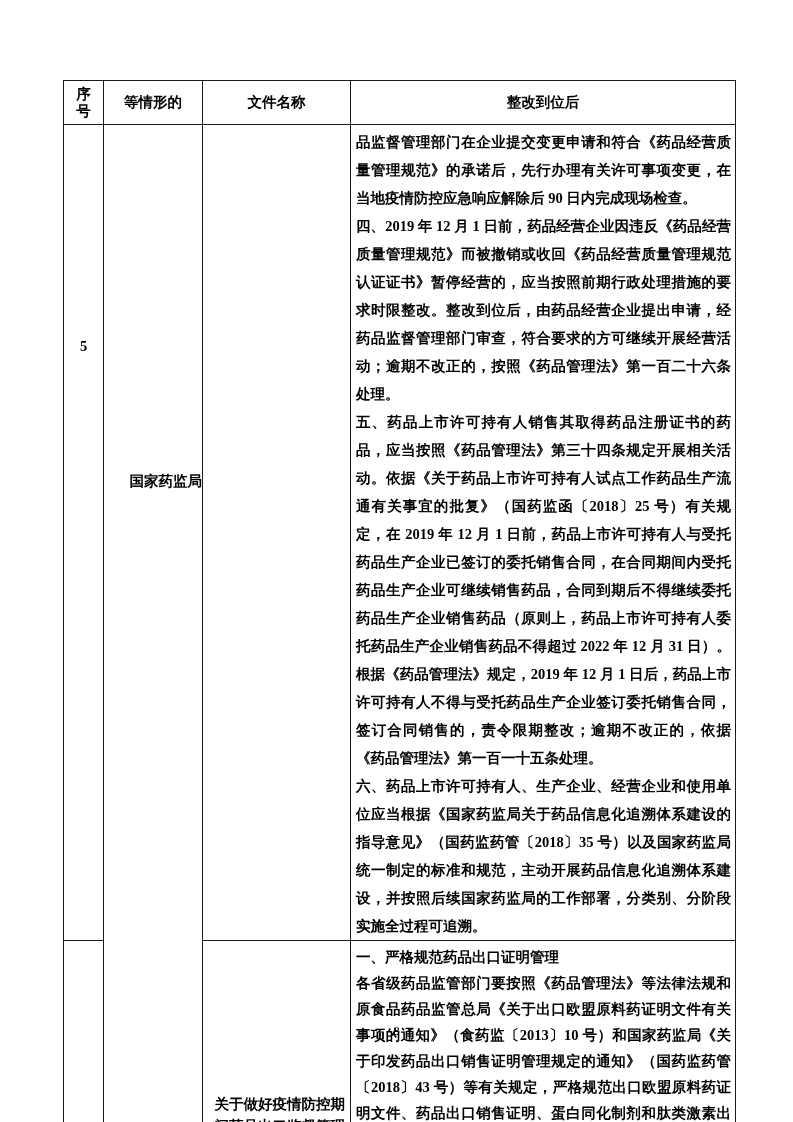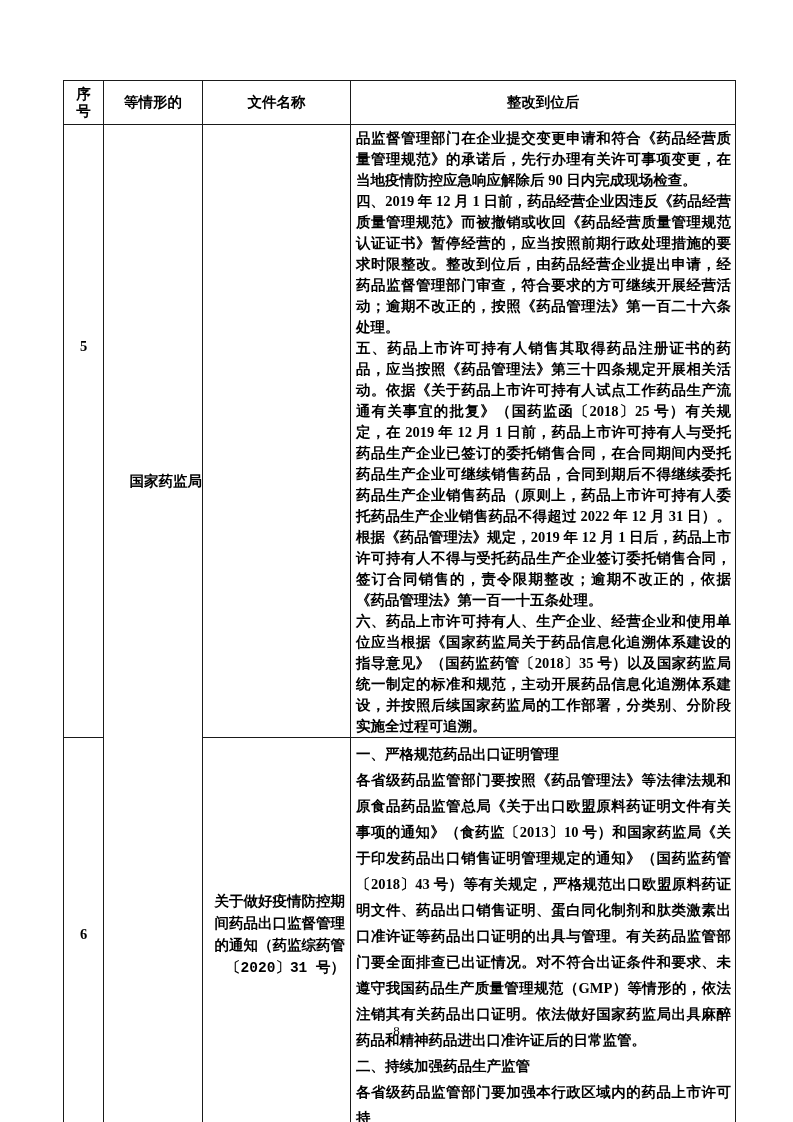--- a/index.html
+++ b/index.html
@@ -64,21 +64,21 @@
     font-family: Liberation Mono, monospace;
   }
   td.filename-empty-cell { vertical-align: top; }
   td.content-cell {
     vertical-align: top;
     text-align: justify;
     white-space: pre-wrap;
     word-break: break-all;
     padding: 3px 4px 0 5px;
   }
-  td.content-cell.content-5 { line-height: 21px; }
+  td.content-cell.content-5 { line-height: 28px; }
   td.content-cell.content-6 { line-height: 26px; }
   .page-number {
     position: absolute;
     top: 1024px;
     left: 0;
     width: 100%;
     text-align: center;
     font-size: 13px;
     line-height: 14px;
   }

